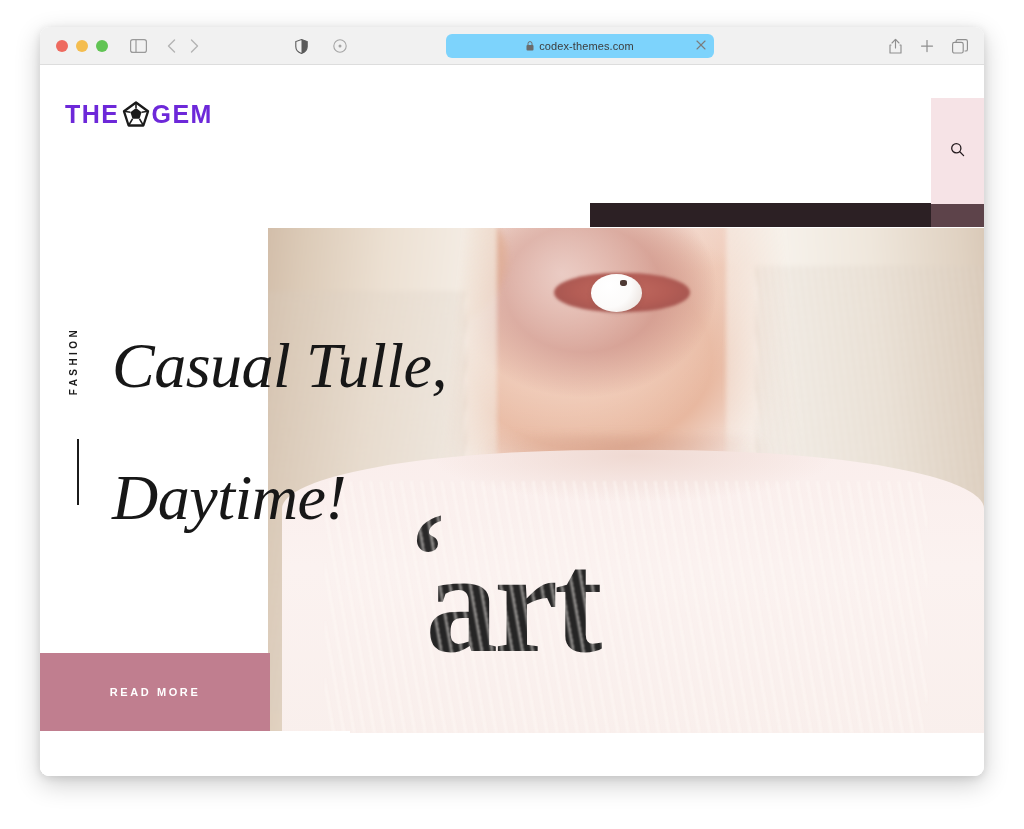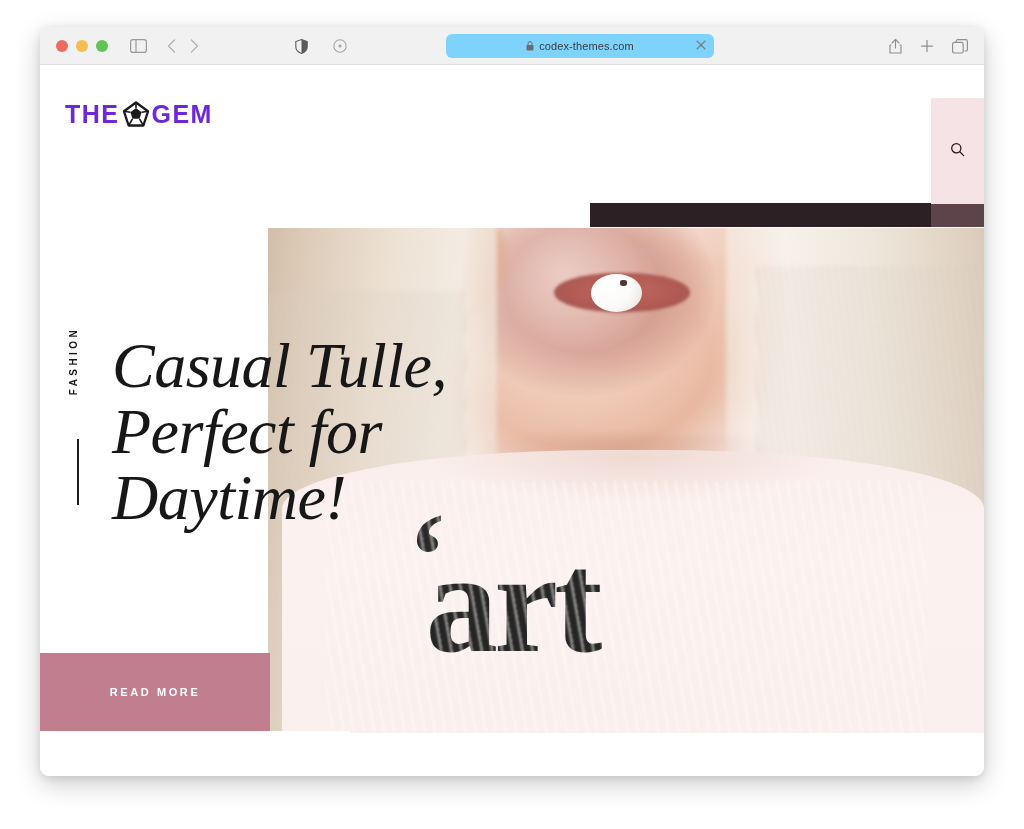--- a/index.html
+++ b/index.html
@@ -608,21 +608,21 @@
 
     <div class="hero-copy">
 
       <div class="category-label">
         <span class="category-text">FASHION</span>
         <span class="category-rule"></span>
       </div>
 
       <h1 class="headline">
         <span>Casual Tulle,</span><br>
-        <span>Perfect for</span><br>
+        <br>
         <span>Daytime!</span>
       </h1>
     </div>
 
     <div class="white-mask-bottom"></div>
 
     <button class="read-more-btn">READ MORE</button>
 
   </div>
 </div>

